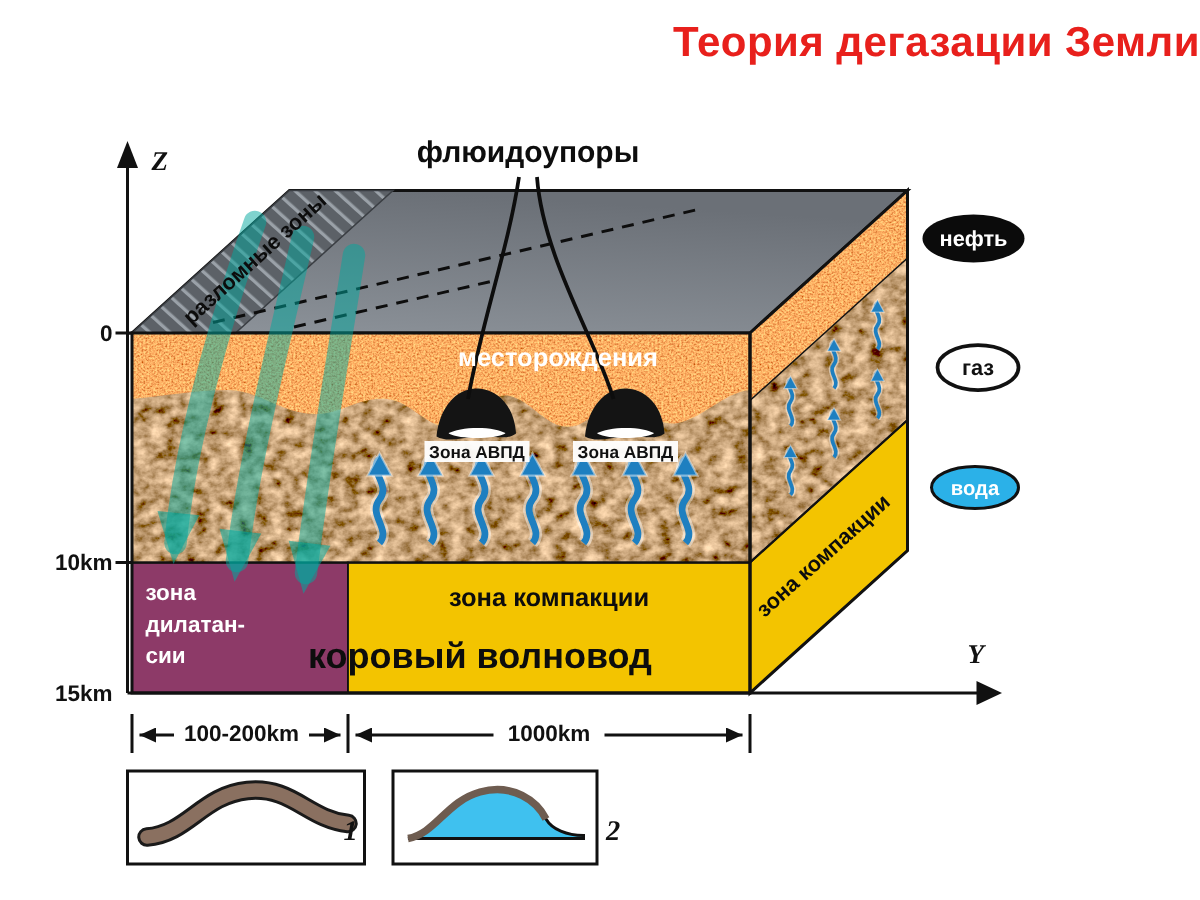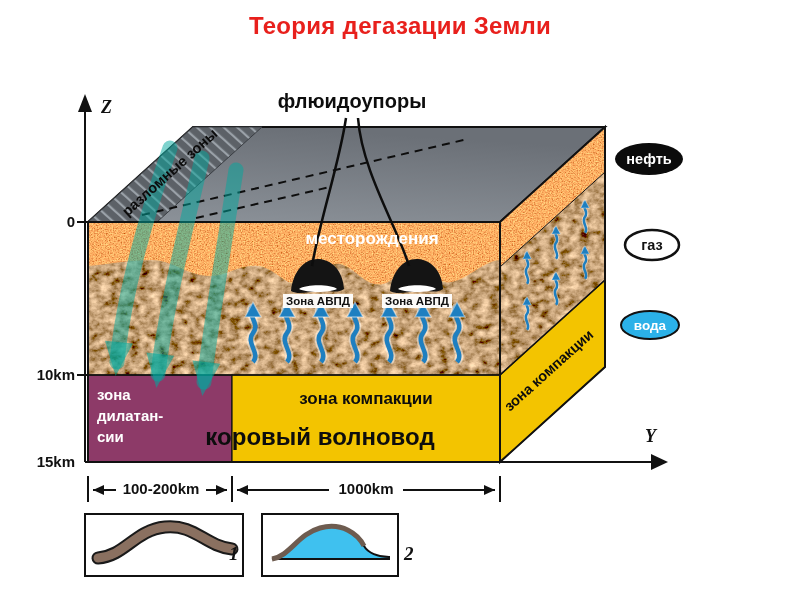--- a/index.html
+++ b/index.html
@@ -1,19 +1,19 @@
 <!DOCTYPE html>
 <html><head>
 <meta charset="utf-8">
 <style>
   html,body{margin:0;padding:0;background:#ffffff;}
   .stage{position:relative;width:800px;height:600px;background:#fff;overflow:hidden;
          font-family:"Liberation Sans",sans-serif;}
-  .slide-title{position:absolute;top:12px;left:0;width:100%;text-align:center;
-    font-size:24px;font-weight:bold;color:#e8201c;letter-spacing:.3px;z-index:5;}
+  .slide-title{position:absolute;top:12px;left:0;width:100%;text-align:right;
+    font-size:28px;font-weight:bold;color:#e8201c;letter-spacing:.3px;z-index:5;}
   svg{position:absolute;top:0;left:0;}
   .t{font-family:"Liberation Sans",sans-serif;font-weight:bold;}
   .ital{font-family:"Liberation Serif",serif;font-style:italic;font-weight:bold;}
 </style>
 </head>
 <body>
 
 <div class="stage">
 
   <div class="slide-title">Теория дегазации Земли</div>

